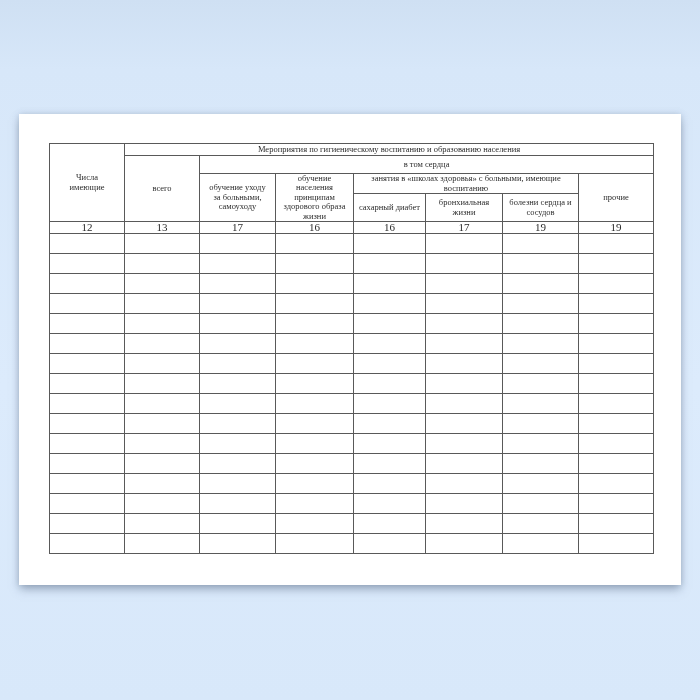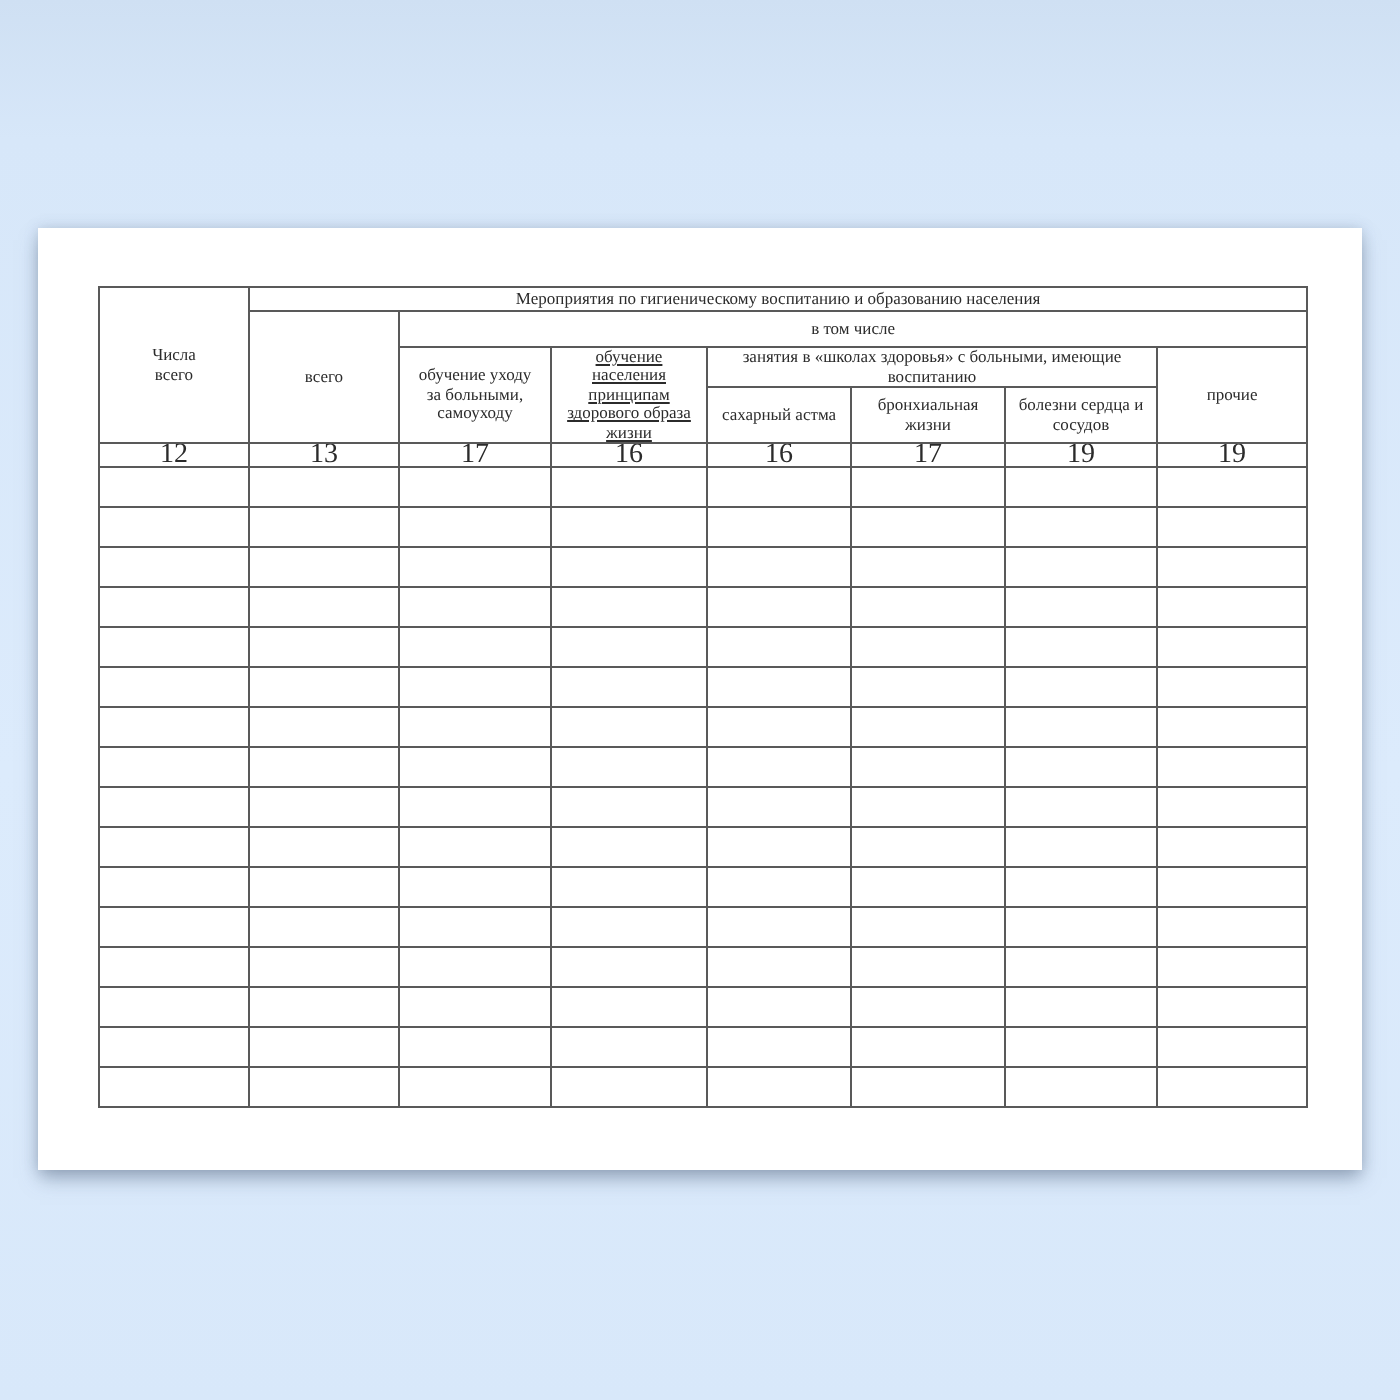--- a/index.html
+++ b/index.html
@@ -37,63 +37,63 @@
     line-height: 1.1;
     white-space: pre-line;
     overflow: hidden;
   }
   tr.r-title    { height: 12px; }
   tr.r-subhead  { height: 18px; }
   tr.r-group    { height: 20px; }
   tr.r-leaf     { height: 28px; }
   tr.r-numbers  { height: 12px; }
   tr.r-data     { height: 20px; }
-  tr.r-numbers td { font-size: 14px; line-height: 11px; }
-  td.c-lifestyle { line-height: 1.08; text-decoration: underline; }
+  tr.r-numbers td { font-size: 11px; line-height: 11px; }
+  td.c-lifestyle { line-height: 1.08; }
 </style>
 </head>
 <body>
 
 <div class="paper">
   <table class="form-table">
     <colgroup>
       <col style="width:75px">
         <col style="width:75px">
         <col style="width:76px">
         <col style="width:78px">
       <col style="width:72px">
         <col style="width:77px">
         <col style="width:76px">
         <col style="width:75px">
     </colgroup>
     <tbody>
       <tr class="r-title">
         <td rowspan="4">Числа
-всего</td>
+имеющие</td>
         <td colspan="7">Мероприятия по гигиеническому воспитанию и образованию населения</td>
       </tr>
       <tr class="r-subhead">
         <td rowspan="3">всего</td>
-        <td colspan="6">в том числе</td>
+        <td colspan="6">в том сердца</td>
       </tr>
       <tr class="r-group">
         <td rowspan="2">обучение уходу
 за больными,
 самоуходу</td>
         <td rowspan="2" class="c-lifestyle">обучение
 населения
 принципам
 здорового образа
 жизни</td>
         <td colspan="3">занятия в «школах здоровья» с больными, имеющие
 воспитанию</td>
         <td rowspan="2">прочие</td>
       </tr>
       <tr class="r-leaf">
-        <td>сахарный астма</td>
+        <td>сахарный диабет</td>
         <td>бронхиальная
 жизни</td>
         <td>болезни сердца и
 сосудов</td>
       </tr>
       <tr class="r-numbers">
         <td>12</td>
         <td>13</td>
         <td>17</td>
         <td>16</td>

